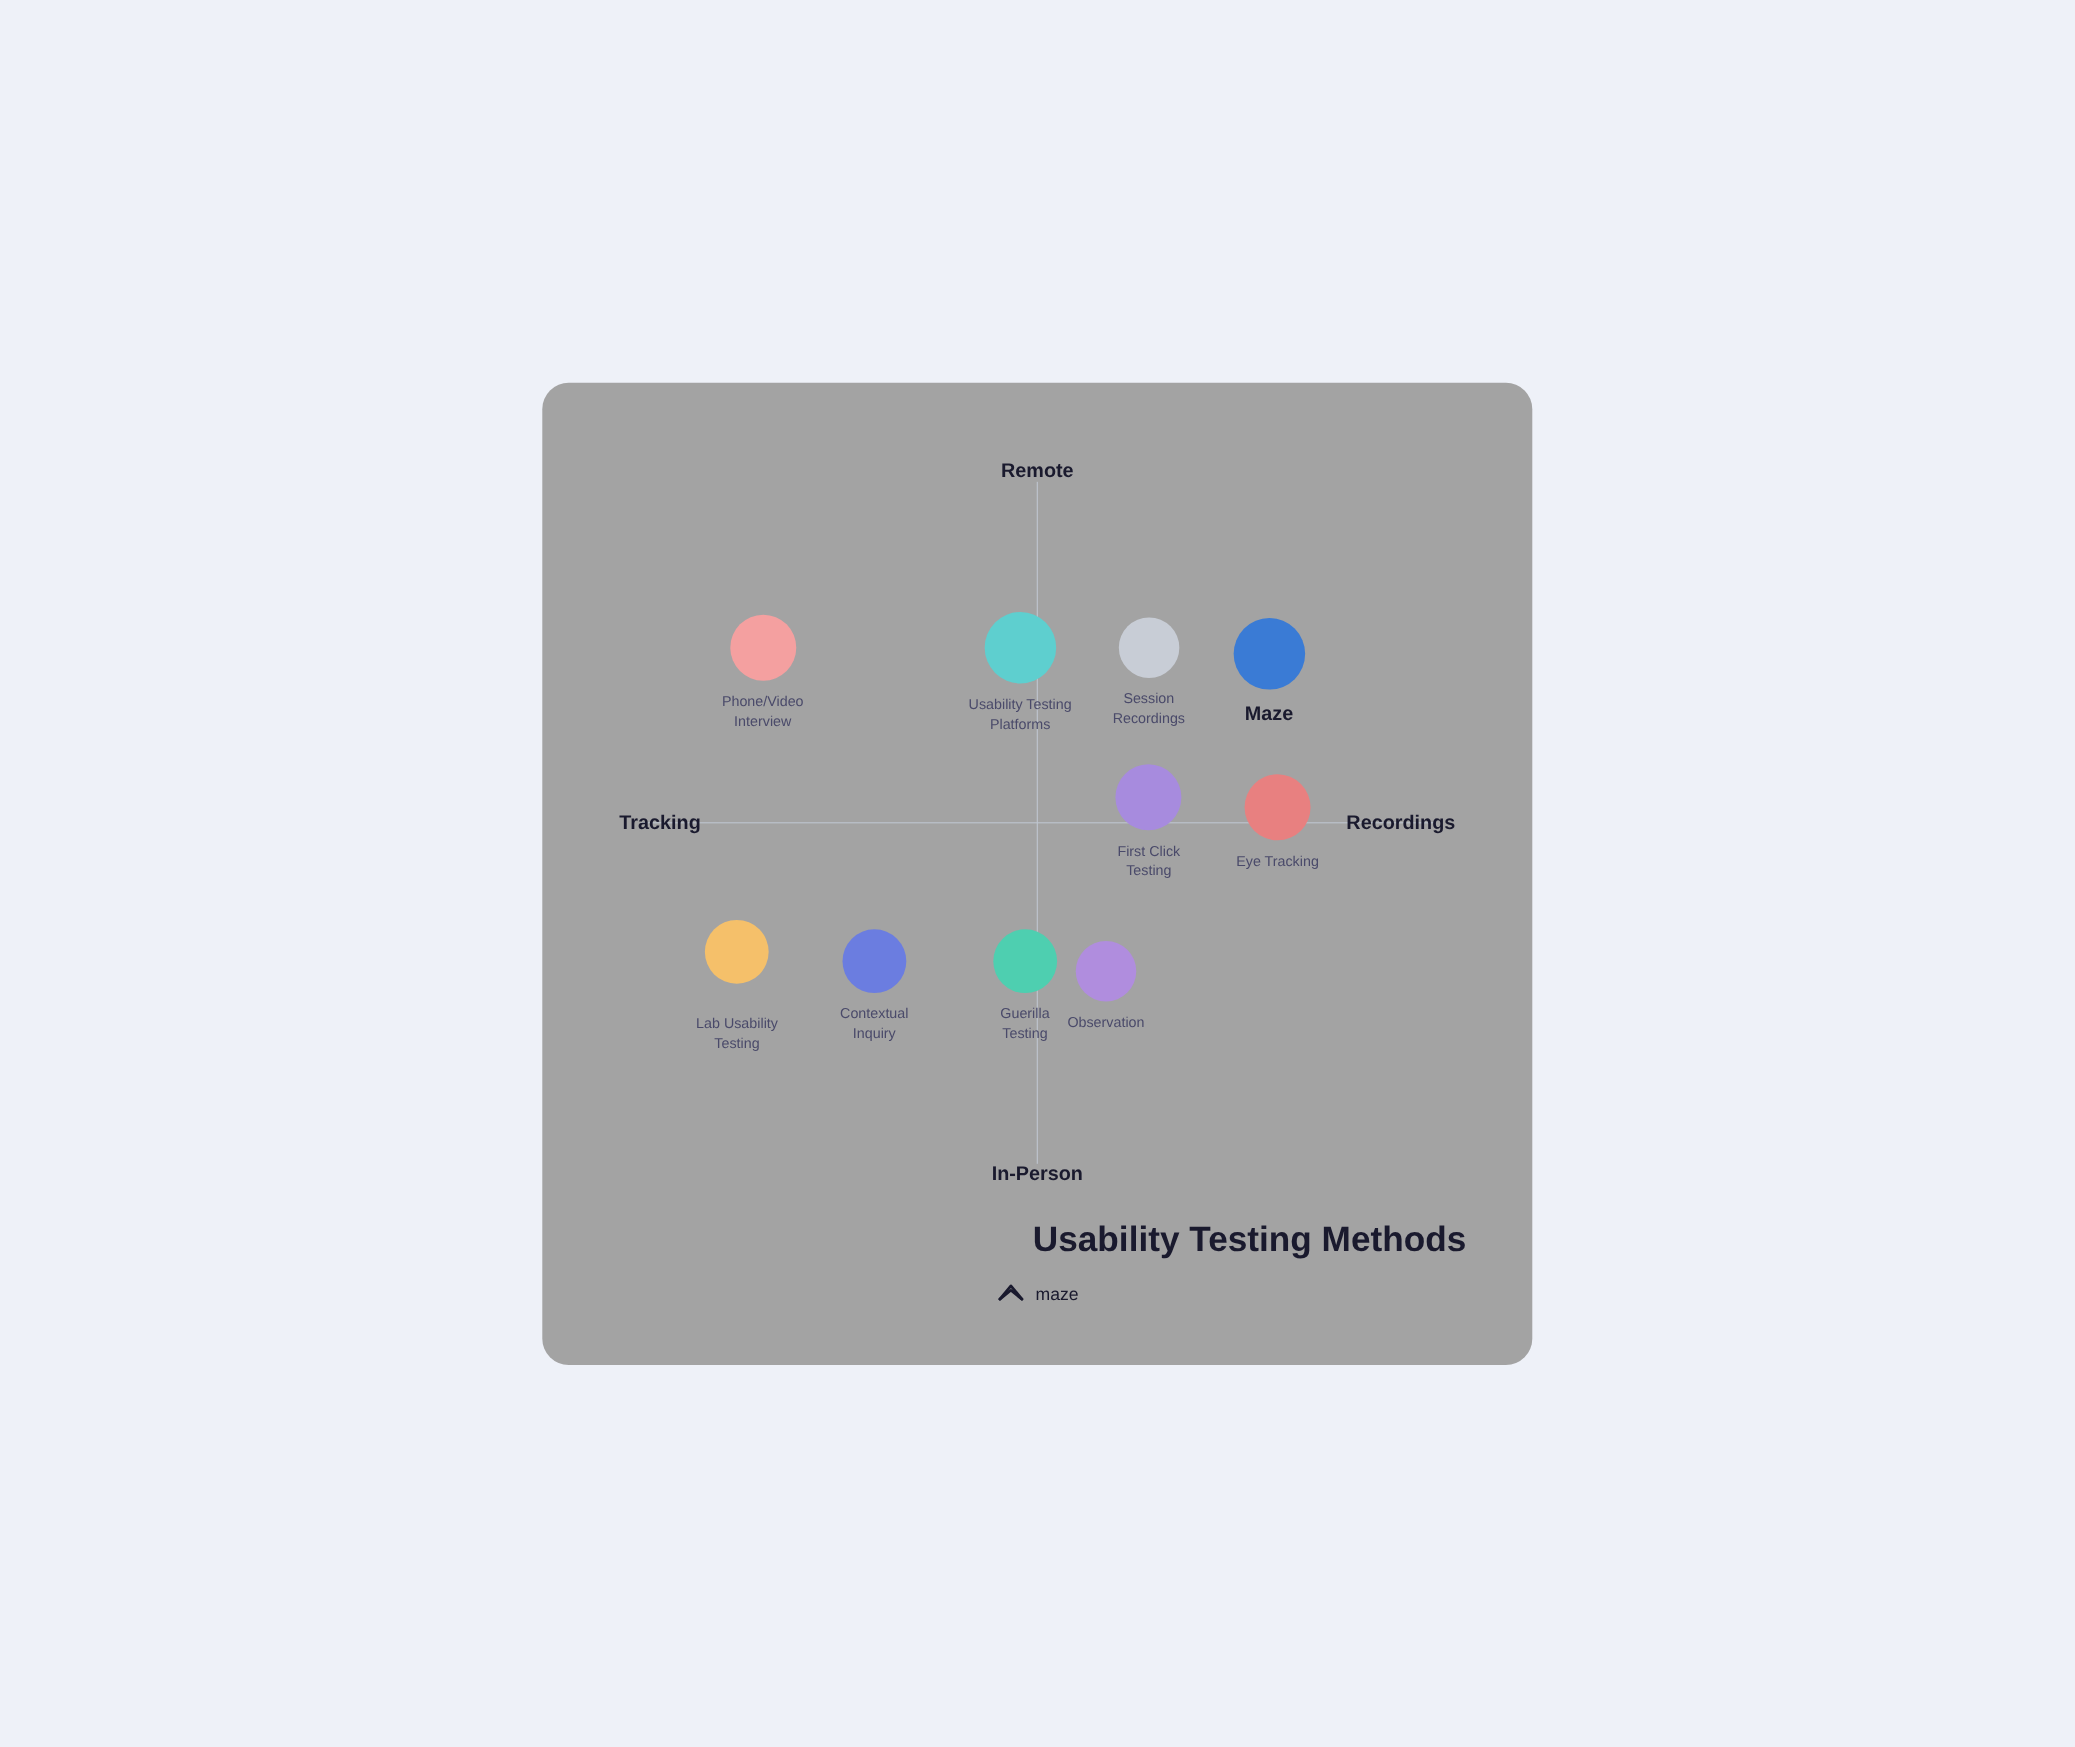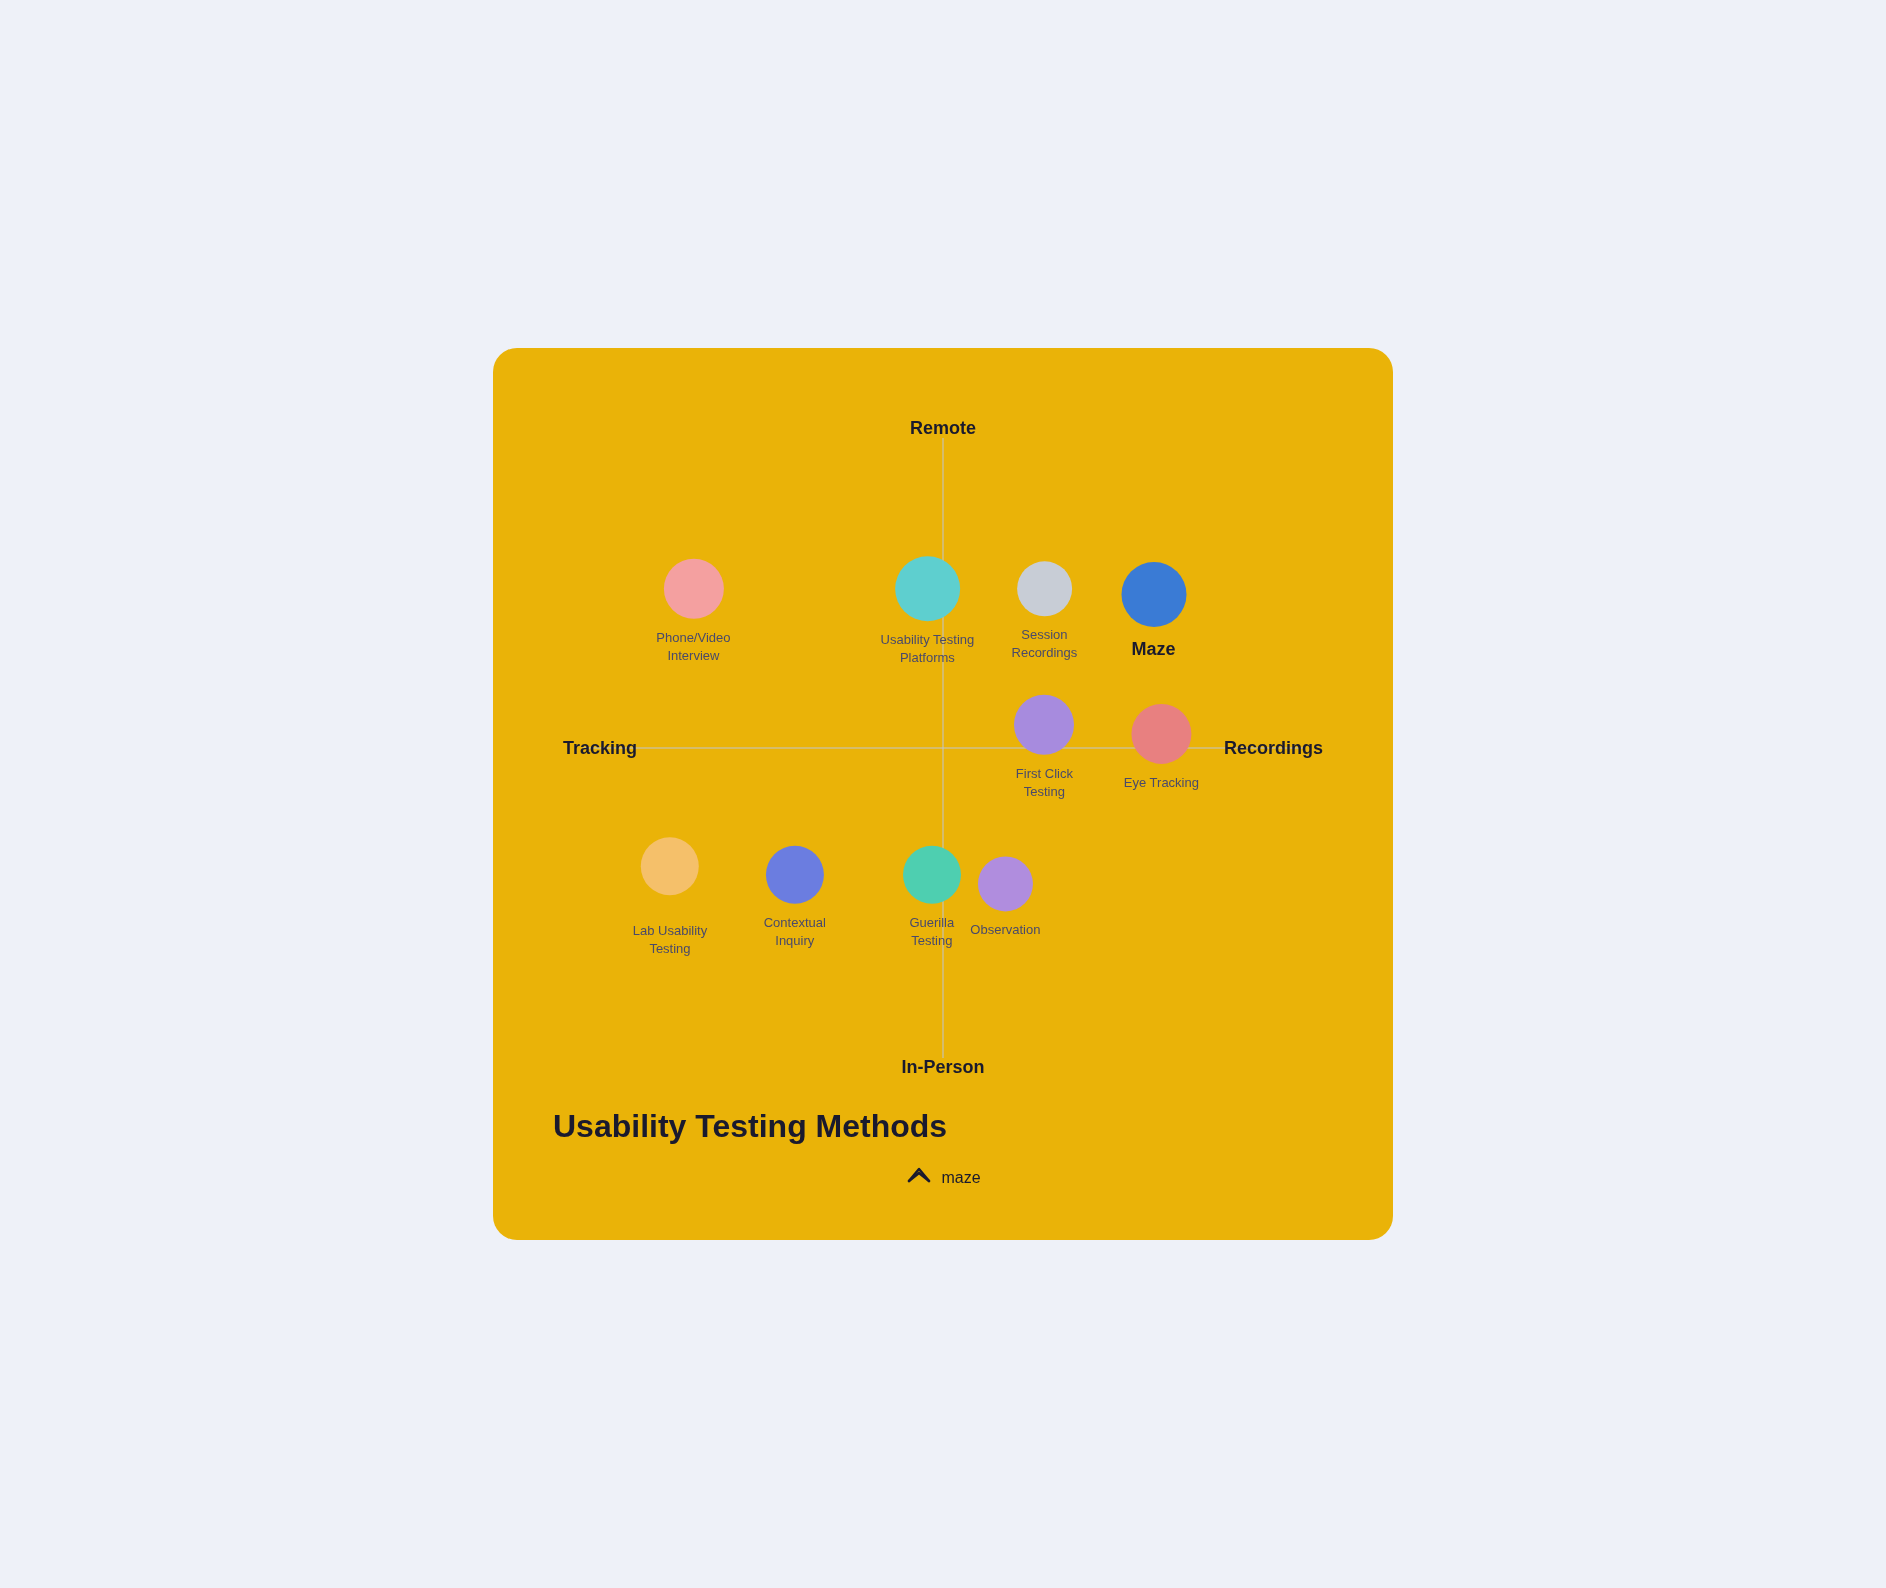--- a/index.html
+++ b/index.html
@@ -6,21 +6,21 @@
     body {
       background: #eef1f8;
       font-family: -apple-system, BlinkMacSystemFont, 'Segoe UI', Helvetica, Arial, sans-serif;
       display: flex;
       justify-content: center;
       align-items: center;
       min-height: 100vh;
       padding: 40px;
     }
     .card {
-      background: #eab308;
+      background: #a3a3a3;
       border-radius: 24px;
       width: 900px;
       padding: 60px 60px 50px 60px;
     }
     .chart-area {
       position: relative;
       width: 100%;
       height: 680px;
     }
     
@@ -87,21 +87,21 @@
       text-align: center;
       line-height: 1.4;
     }
     .point-label.bold {
       font-weight: 700;
       font-size: 18px;
       color: #1a1a2e;
     }
     
     .footer {
-      text-align: left;
+      text-align: right;
       margin-top: 20px;
     }
     .footer h2 {
       font-size: 32px;
       font-weight: 700;
       color: #1a1a2e;
       margin-bottom: 20px;
     }
     .maze-logo {
       display: flex;

